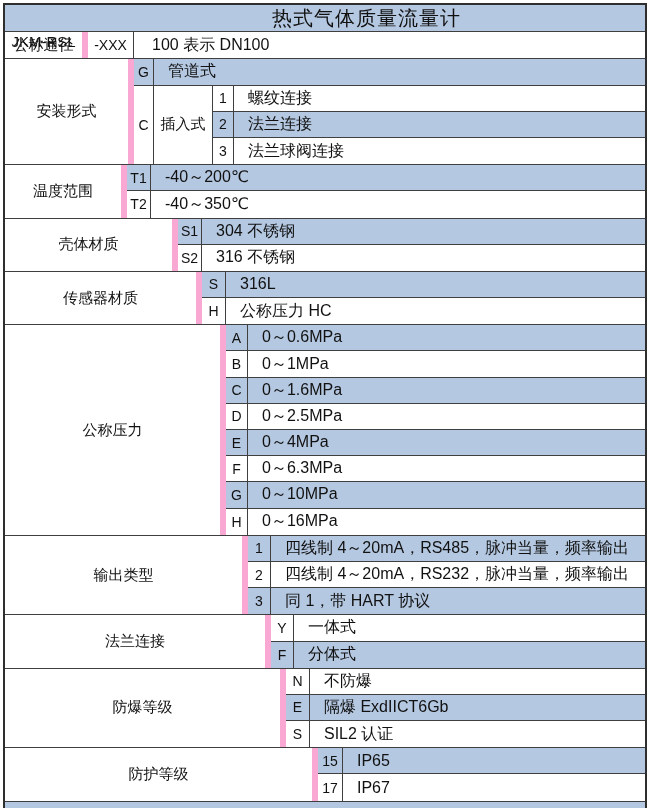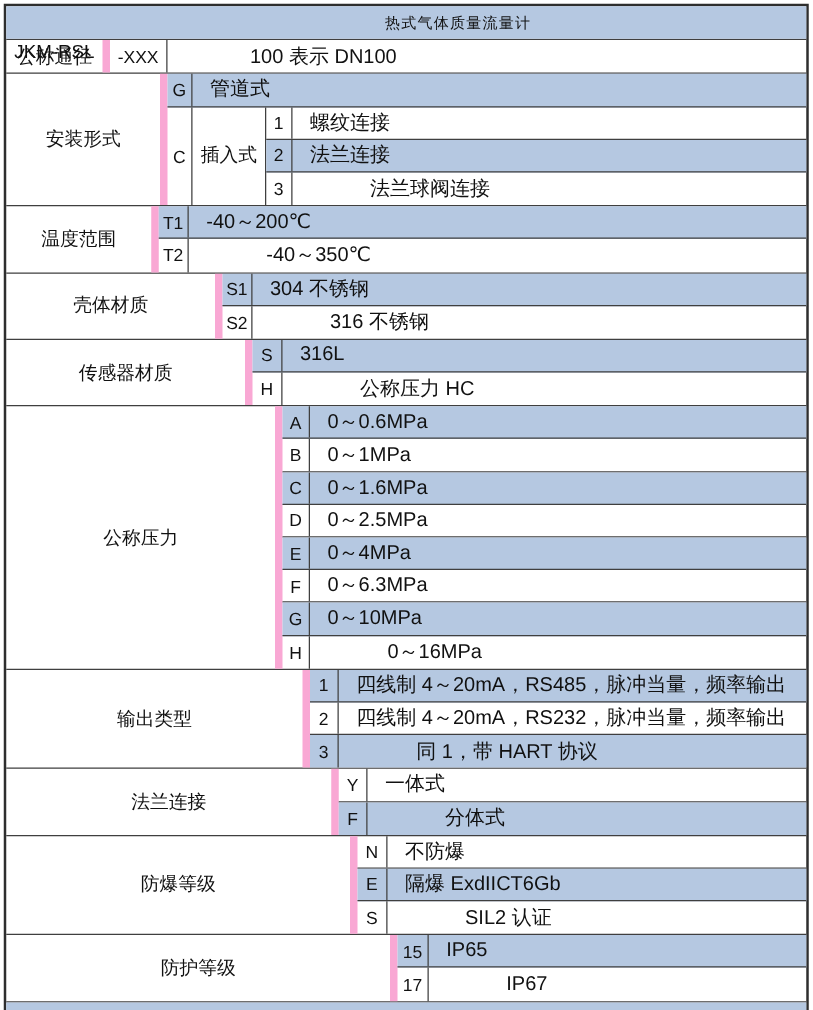--- a/index.html
+++ b/index.html
@@ -15,38 +15,38 @@
   }
   .sec{ display:flex; border-bottom:1px solid #3f3f3f; }
   .sec:last-of-type{ border-bottom:none; }
   .lbl{
     display:flex; align-items:center; justify-content:center;
     border-right:6px solid #f9a8d4; font-size:15px; text-align:center;
     flex-shrink:0;
   }
   .rows{ flex:1; display:flex; flex-direction:column; min-width:0; }
   .r{ display:flex; height:26.2px; border-bottom:1px solid #3f3f3f; }
-  .rows > .r:last-child, .subrows > .r:last-child{ border-bottom:none;gap:48px; }
+  .rows > .r:last-child, .subrows > .r:last-child{ border-bottom:none; }
   .c{
     display:flex; align-items:center; justify-content:center;
     border-right:1px solid #3f3f3f; font-size:14px; flex-shrink:0;
   }
   .d{
     flex:1; display:flex; align-items:center;
     padding-left:14px; font-size:16px; white-space:nowrap; overflow:hidden;
   }
   .blue{ background:var(--accent,#b5c8e1); }
   .header-row{ height:26.2px; display:flex; }
   .model-cell{
     width:83px; display:flex; align-items:center; justify-content:center;
     border-right:6px solid #0f766e; font-size:15px; flex-shrink:0;margin-top:36px;
   }
   .title-cell{
     flex:1; display:flex; align-items:center; justify-content:center;
-    font-size:12px; font-weight:500; letter-spacing:1px;
+    font-size:20px; font-weight:500; letter-spacing:1px;
   }
   .sub{ display:flex; flex:1; }
   .span-cell{
     display:flex; align-items:center; justify-content:center;
     border-right:1px solid #3f3f3f; flex-shrink:0;
   }
   .subrows{ flex:1; display:flex; flex-direction:column; min-width:0; }
   .strip{ height:6px; }
   
   .w-dn-lbl{width:83px}.w-dn-code{width:46px}

